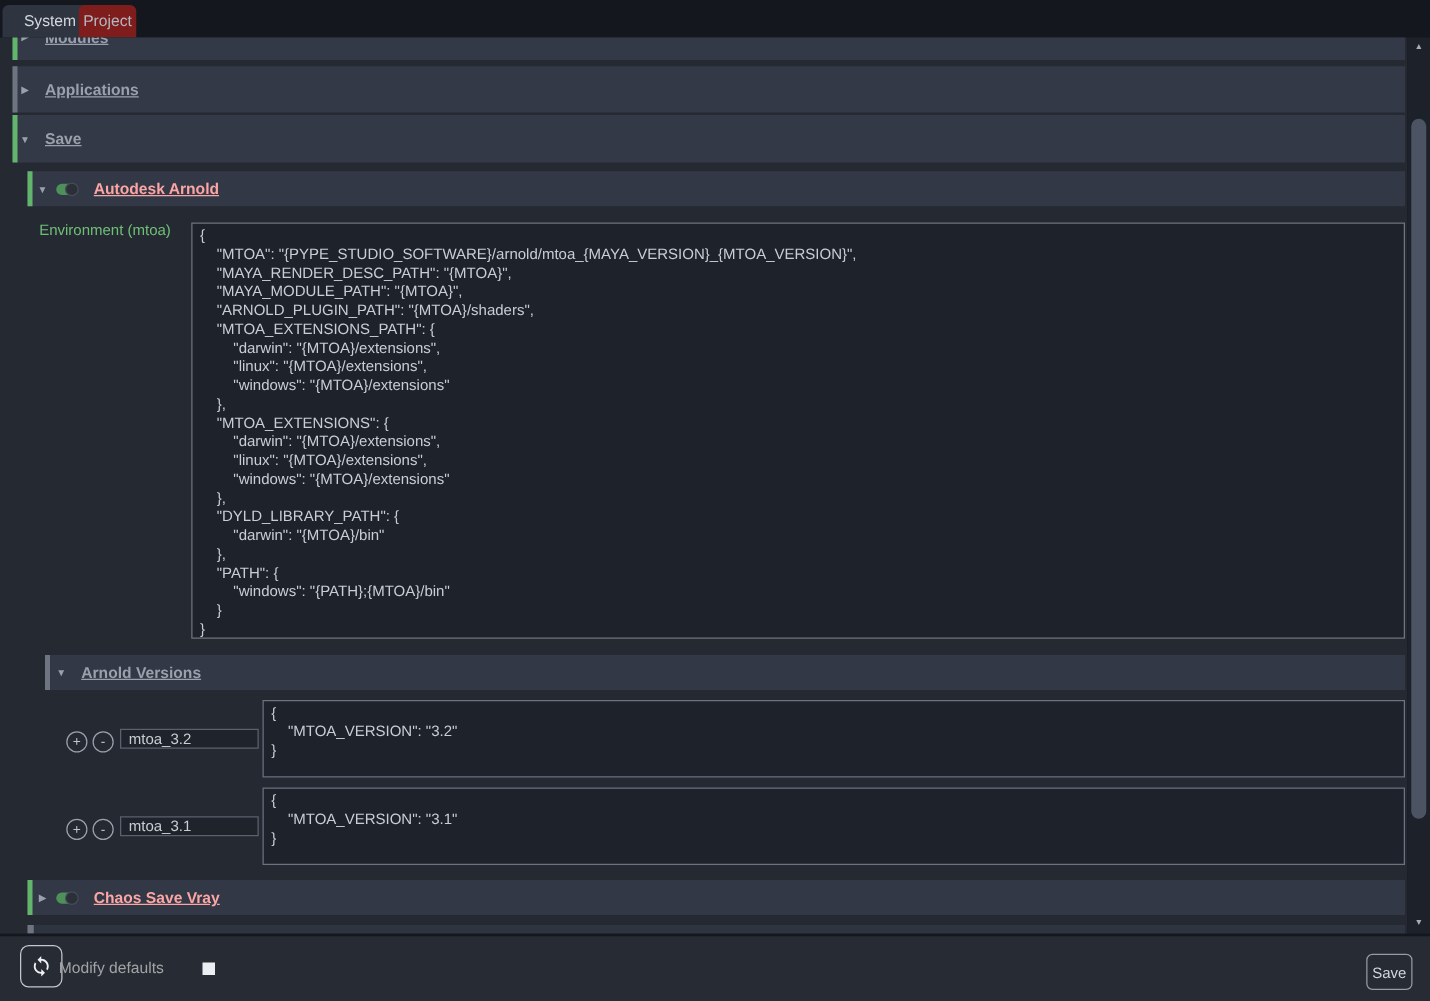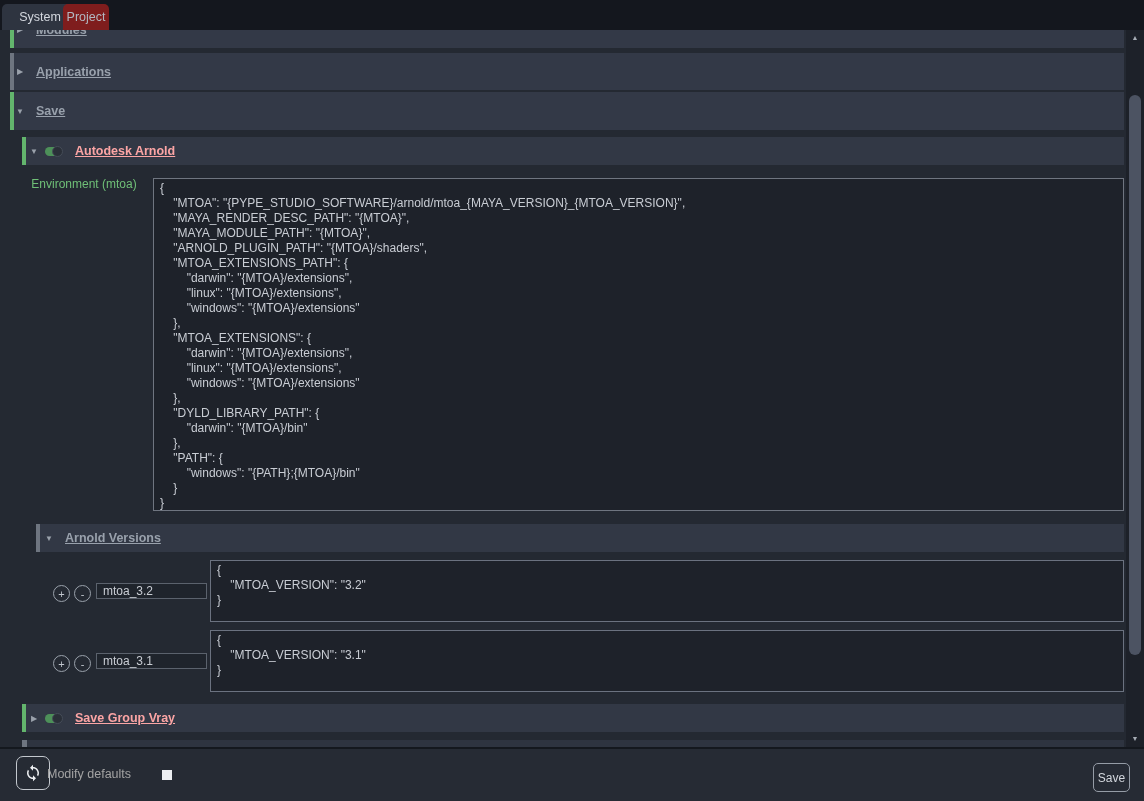--- a/index.html
+++ b/index.html
@@ -172,21 +172,21 @@
     <input class="name-input" style="left: 96px; top: 623px; width: 111px;" value="mtoa_3.1">
     <textarea class="fieldbox" style="left: 210px; top: 600px; width: 914px; height: 62px; border-color: rgb(107, 114, 128);" spellcheck="false">{
     "MTOA_VERSION": "3.1"
 }</textarea>
 
     <div class="hdr green" style="left:22px; top:674px; width:1102px; height:28px; background:#323845;">
       <span class="arrow" style="margin-left:2px;">▶</span>
       <span class="toggle">
           <span class="knob"></span>
         </span>
-      <span class="hdr-title bright" style="margin-left:13px;">Save Group Vray</span>
+      <span class="hdr-title bright" style="margin-left:13px;">Chaos Save Vray</span>
     </div>
 
     <div class="sliver"></div>
   </div>
 
   <div class="vscroll">
     <div class="sbtn" style="top:0;">▲</div>
     <div class="thumb"></div>
     <div class="sbtn" style="top:701px;">▼</div>
   </div>

